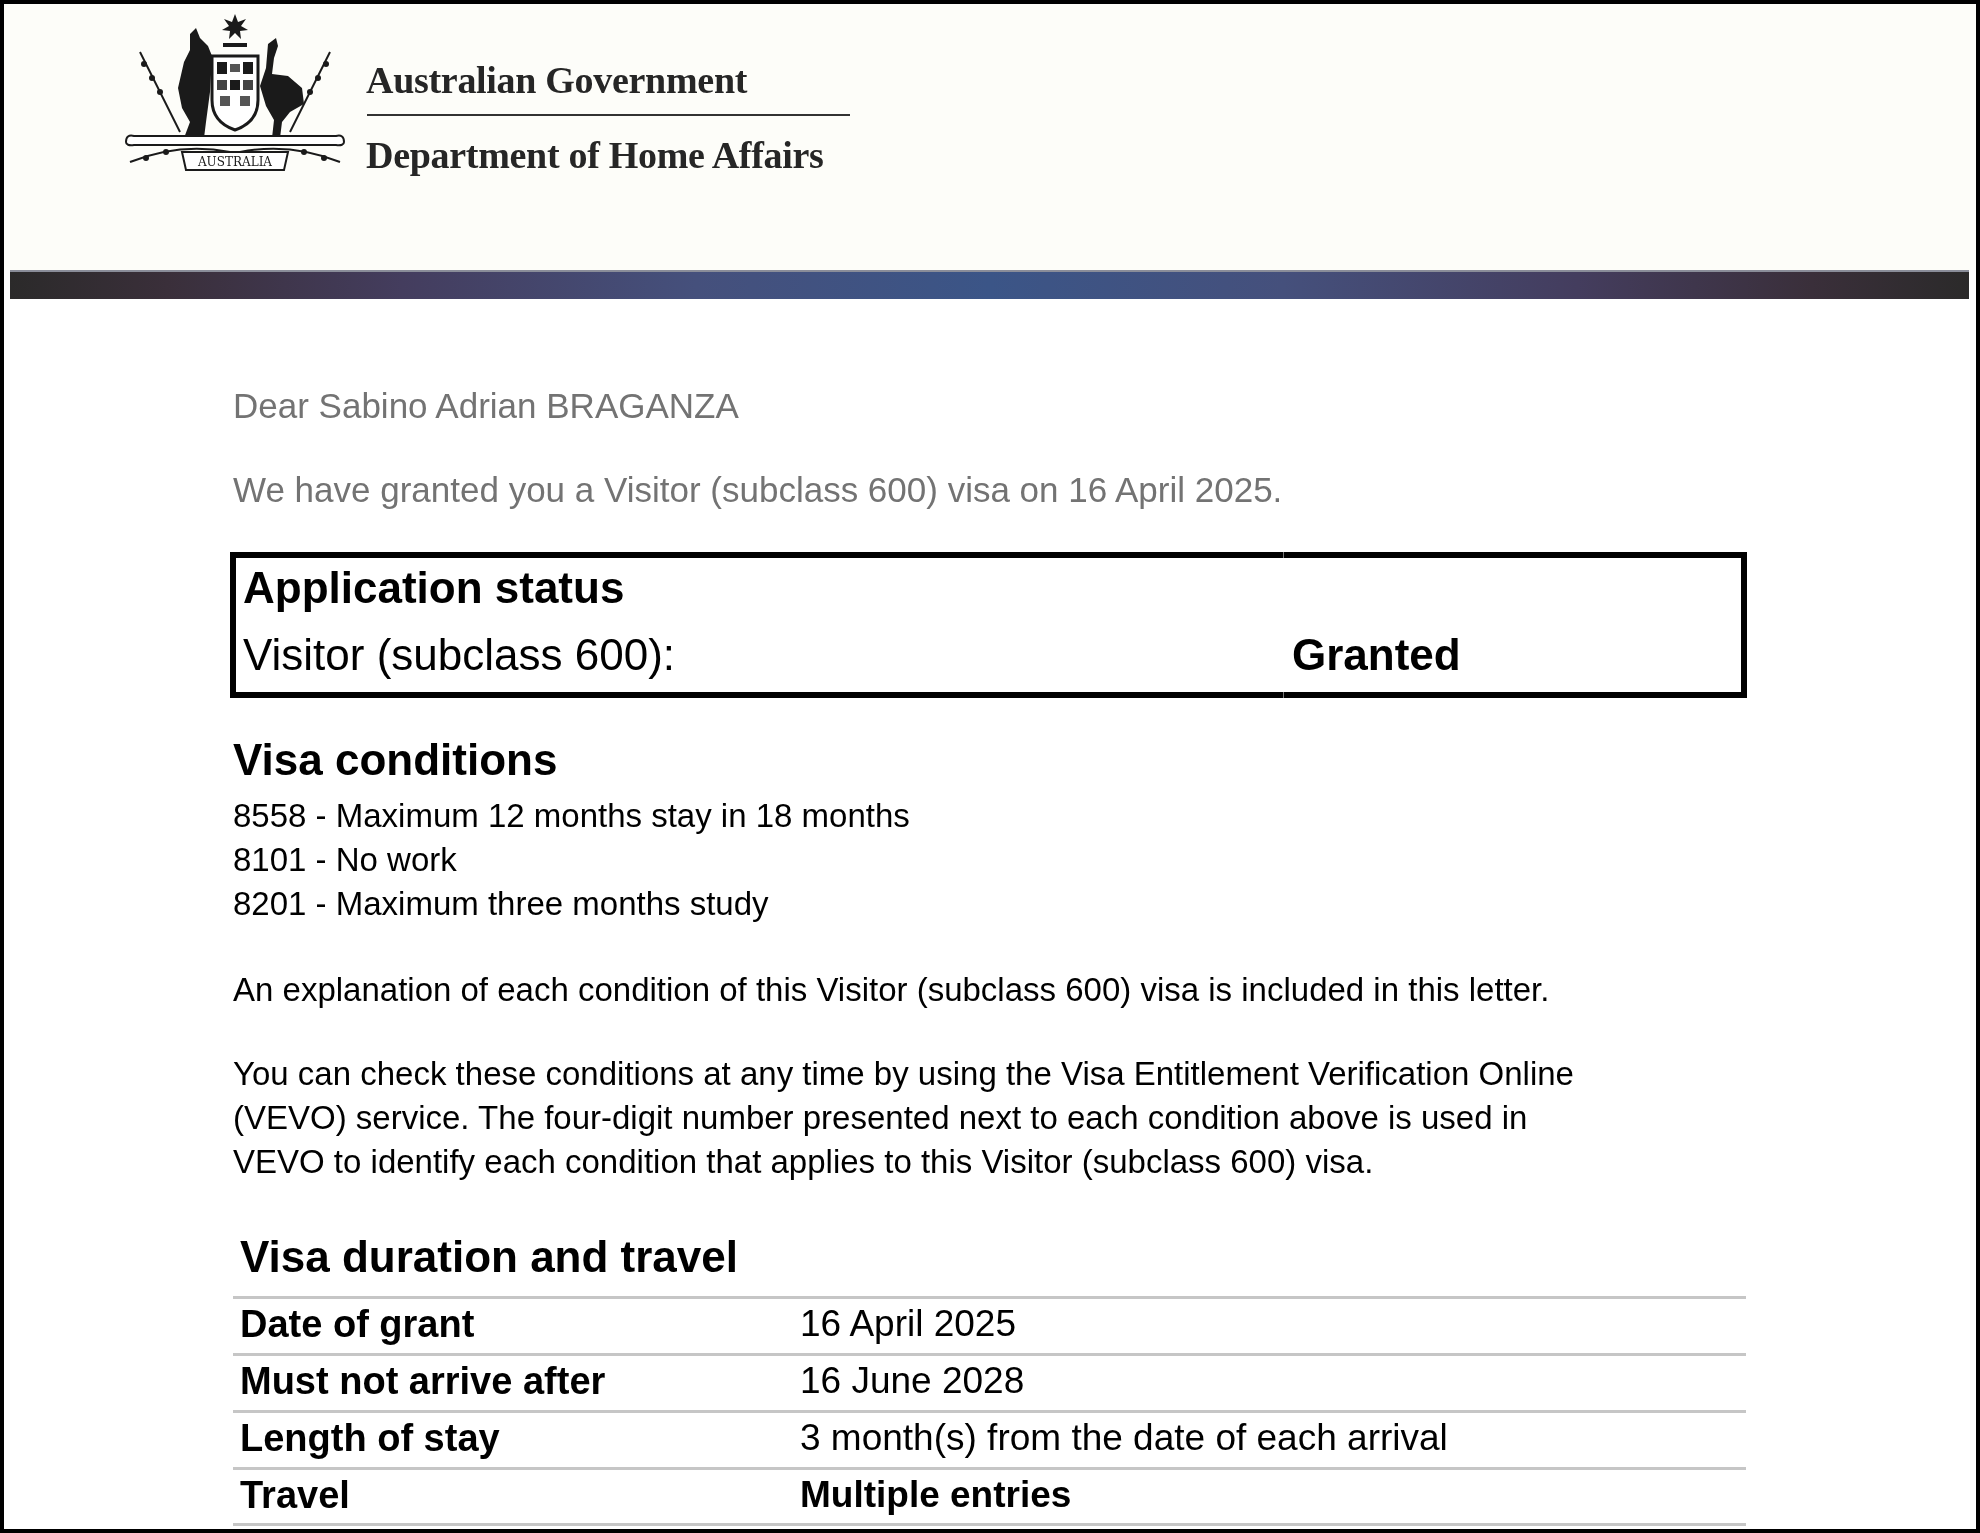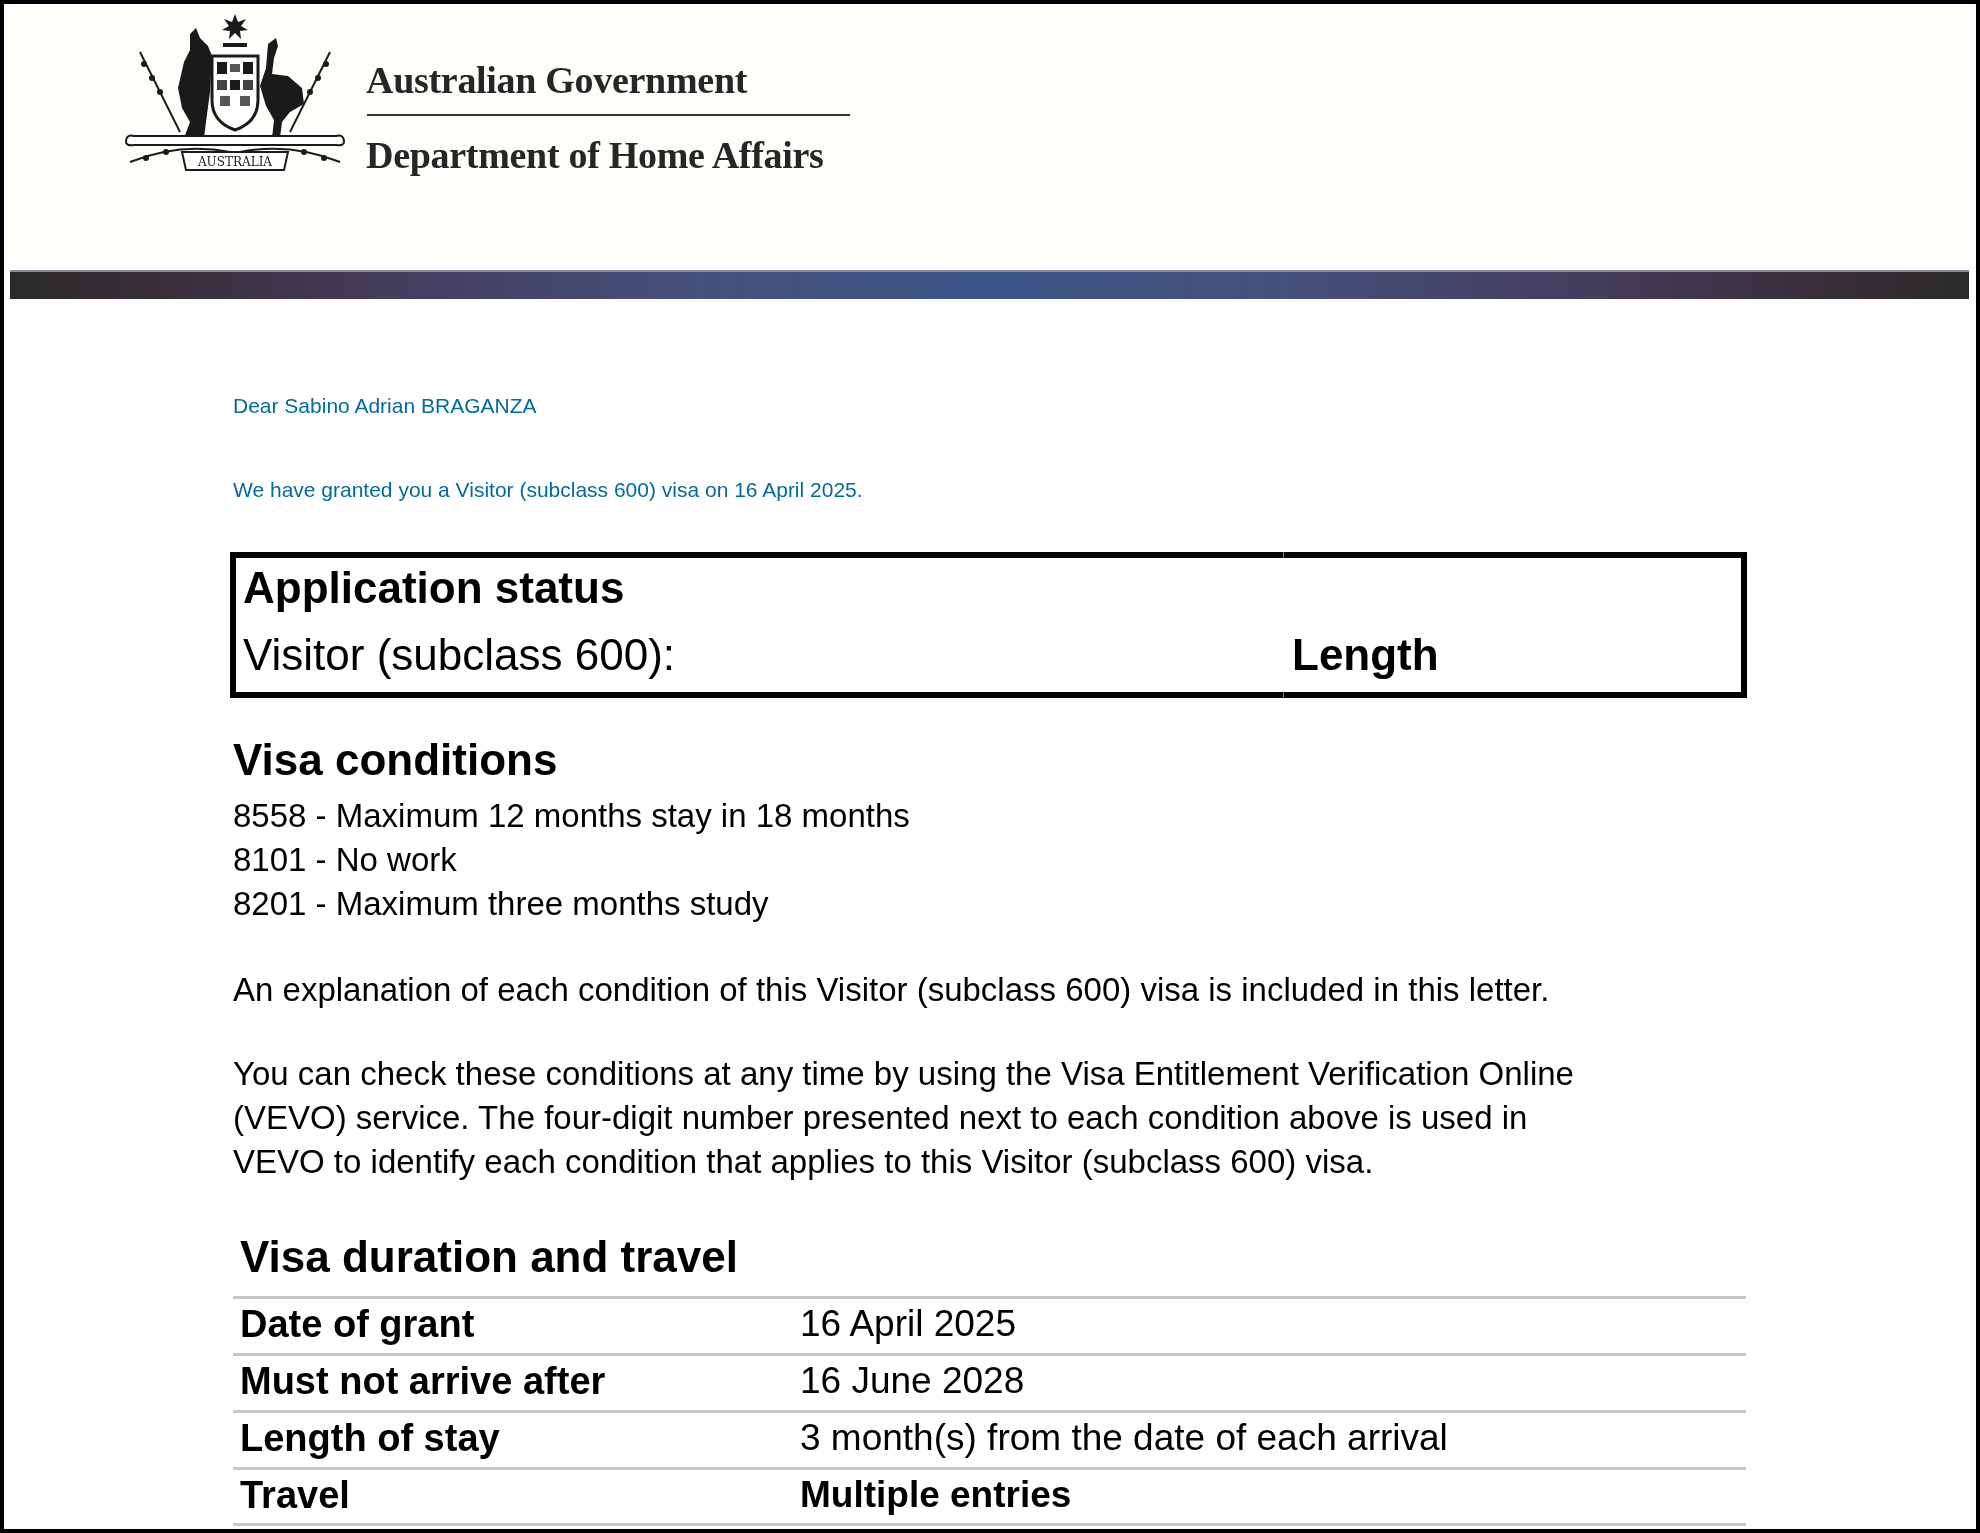--- a/index.html
+++ b/index.html
@@ -68,23 +68,23 @@
       width: 1959px; height: 29px;
       background: linear-gradient(to right,
         #2b2a2a 0%, #3a2f3a 8%, #443d5e 20%, #45507c 35%,
         #3b5587 50%, #45507c 65%, #443d5e 80%, #3a2f3a 92%, #2b2a2a 100%);
       border-top: 2px solid #8a8d99;
       box-sizing: border-box;
     }
     .txt {
       position: absolute;
       white-space: nowrap;
-      font-size: 21px;
-      line-height: 40px;
-      color: #0369a1;
+      font-size: 35px;
+      line-height: 40px;
+      color: #737373;
     }
     .greeting { left: 233px; top: 386px; }
     .grant-line { left: 233px; top: 470px; }
 
     .status-box {
       position: absolute;
       left: 230px; top: 552px;
       width: 1517px; height: 146px;
       box-sizing: border-box;
       border: 6px solid #000;
@@ -227,21 +227,21 @@
 <div class="band"></div>
 
 <div class="txt greeting">Dear Sabino Adrian BRAGANZA</div>
 <div class="txt grant-line">We have granted you a Visitor (subclass 600) visa on 16 April 2025.</div>
 
 <div class="status-box"></div>
 <div class="status-divider"></div>
 <div class="status-divider bottom"></div>
 <div class="status-heading">Application status</div>
 <div class="status-label">Visitor (subclass 600):</div>
-<div class="status-value">Length</div>
+<div class="status-value">Granted</div>
 
 <div class="section-heading conditions-heading">Visa conditions</div>
 <div class="condition" style="top:796px;">8558 - Maximum 12 months stay in 18 months</div>
 <div class="condition" style="top:840px;">8101 - No work</div>
 <div class="condition" style="top:884px;">8201 - Maximum three months study</div>
 
 <div class="para" style="top:968px;">An explanation of each condition of this Visitor (subclass 600) visa is included in this letter.</div>
 <div class="para" style="top:1052px;">You can check these conditions at any time by using the Visa Entitlement Verification Online</div>
 <div class="para" style="top:1096px;">(VEVO) service. The four-digit number presented next to each condition above is used in</div>
 <div class="para" style="top:1140px;">VEVO to identify each condition that applies to this Visitor (subclass 600) visa.</div>

